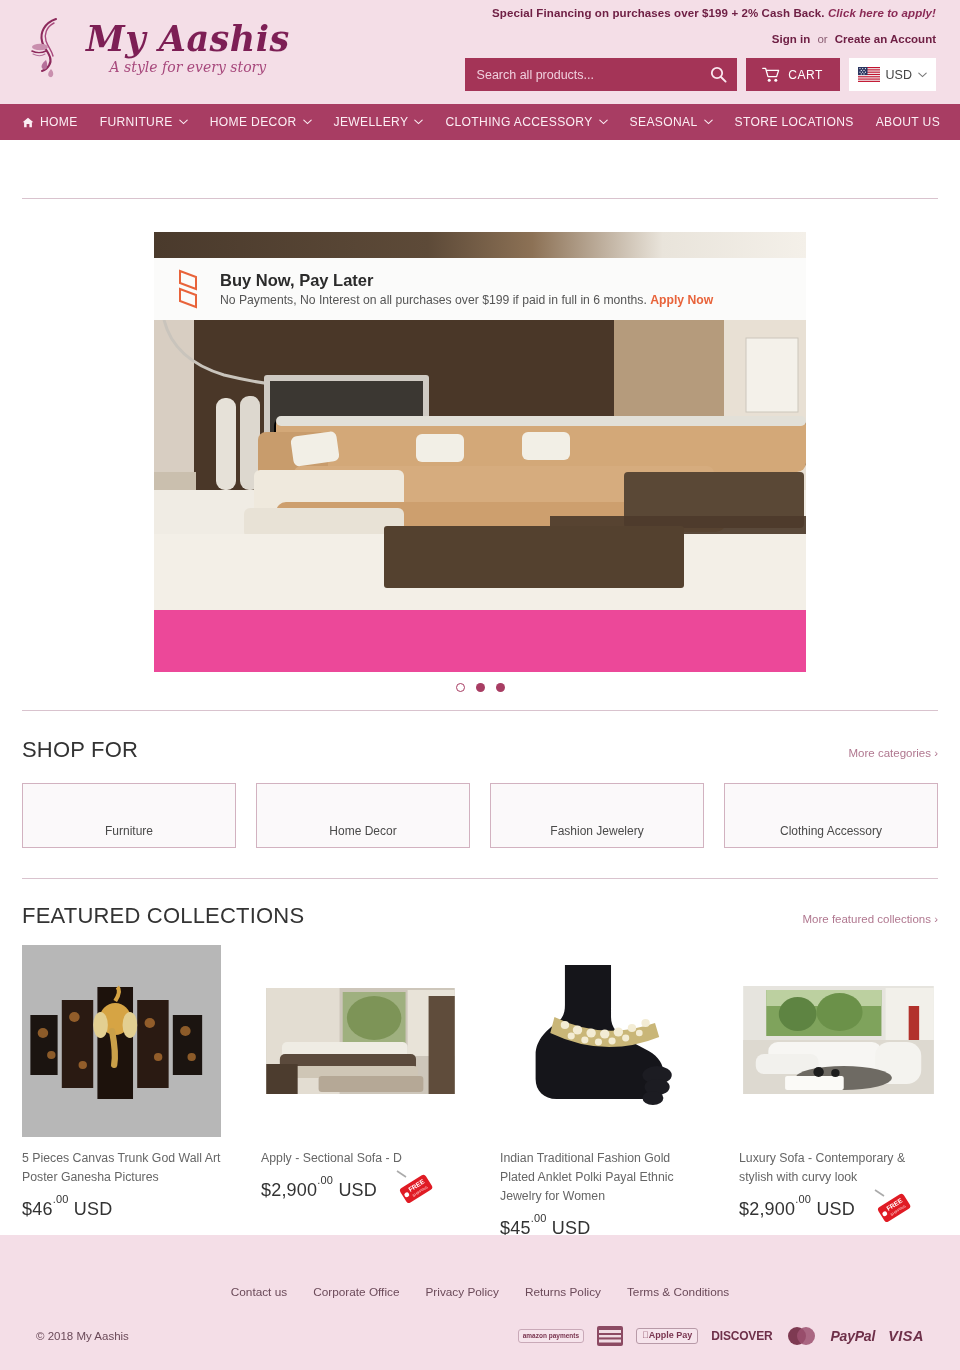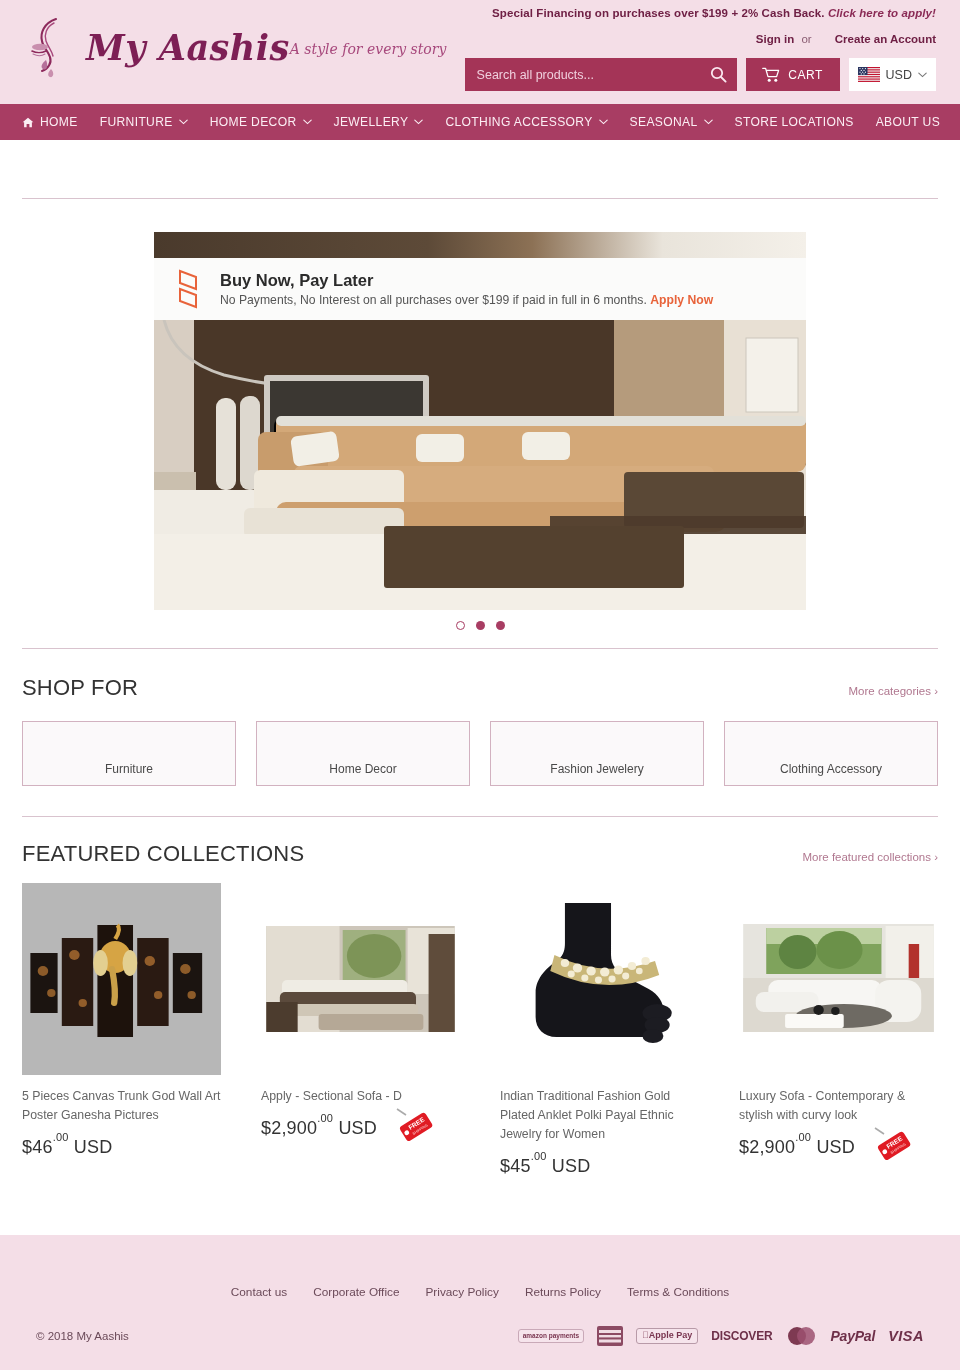--- a/index.html
+++ b/index.html
@@ -15,21 +15,21 @@
 
   
   .topbar {
     height:104px; background:#f4dee7; position:relative;
   }
   .logo-wrap {
     position:absolute; left:24px; top:13px;
     display:flex; align-items:center;
   }
   .logo-mark { width:54px; height:70px; margin-right:8px; }
-  .logo-text { display:flex; flex-direction:row; align-items:center; }
+  .logo-text { display:flex; flex-direction:column; align-items:center; }
   .logo-name {
     font-family:"DejaVu Serif", serif;
     font-style:italic; font-weight:bold;
     font-size:35px; color:#7d1f55; line-height:1.05;
     letter-spacing:.5px;
   }
   .logo-tag {
     font-family:"DejaVu Serif", serif;
     font-style:italic; font-size:14px; color:#a7487c;
     margin-top:2px;
@@ -39,21 +39,21 @@
     position:absolute; right:24px; top:7px;
     font-size:11.5px; font-weight:bold; color:#6f2045;
     letter-spacing:.1px;
   }
   .promo .apply { font-style:italic; color:#8a2a55; text-decoration:none; }
 
   .account {
     position:absolute; right:24px; top:33px;
     font-size:11.5px; color:#6f2045; font-weight:bold;
   }
-  .account a { color:#6f2045; text-decoration:none; font-weight:bold;margin-left:16px; }
+  .account a { color:#6f2045; text-decoration:none; font-weight:bold; }
   .account .sep { font-weight:normal; color:#8a5c72; margin:0 4px; }
 
   .searchrow {
     position:absolute; right:24px; top:58px;
     display:flex; align-items:center; gap:9px;
   }
   .search-box {
     width:272px; height:33px; background:#a43457;
     display:flex; align-items:center; padding:0 10px;
     border:none;
@@ -98,22 +98,22 @@
   }
   .sec-title {
     font-size:22px; color:#333; letter-spacing:.2px; font-weight:normal;
     margin:0;
   }
   .sec-more { font-size:11.5px; color:#b0778f; text-decoration:none; }
 
   
   .hero-wrap { padding:33px 0 0; display:flex; justify-content:center; }
   .hero {
-    width:652px; height:378px; position:relative; overflow:hidden;
-    background:#b91c1c;
+    width:652px; height:440px; position:relative; overflow:hidden;
+    background:#ec4899;
   }
   .hero-strip-top { position:absolute; left:0; top:0; width:100%; height:26px;
     background:linear-gradient(90deg,#4a3a2c 0%,#5d4a38 42%,#8c7155 58%,#e9e4db 78%,#f4f0e9 100%); }
   .hero-promo {
     position:absolute; left:0; top:26px; width:100%; height:62px;
     background:#fbfbfa; display:flex; align-items:center; padding-left:20px;
   }
   .bread-mark { width:32px; height:40px; margin-right:14px; flex:none; }
   .hero-promo-t1 { font-size:16.5px; font-weight:bold; color:#2b2b2b; }
   .hero-promo-t2 { font-size:12.2px; color:#555; margin-top:3px; }

